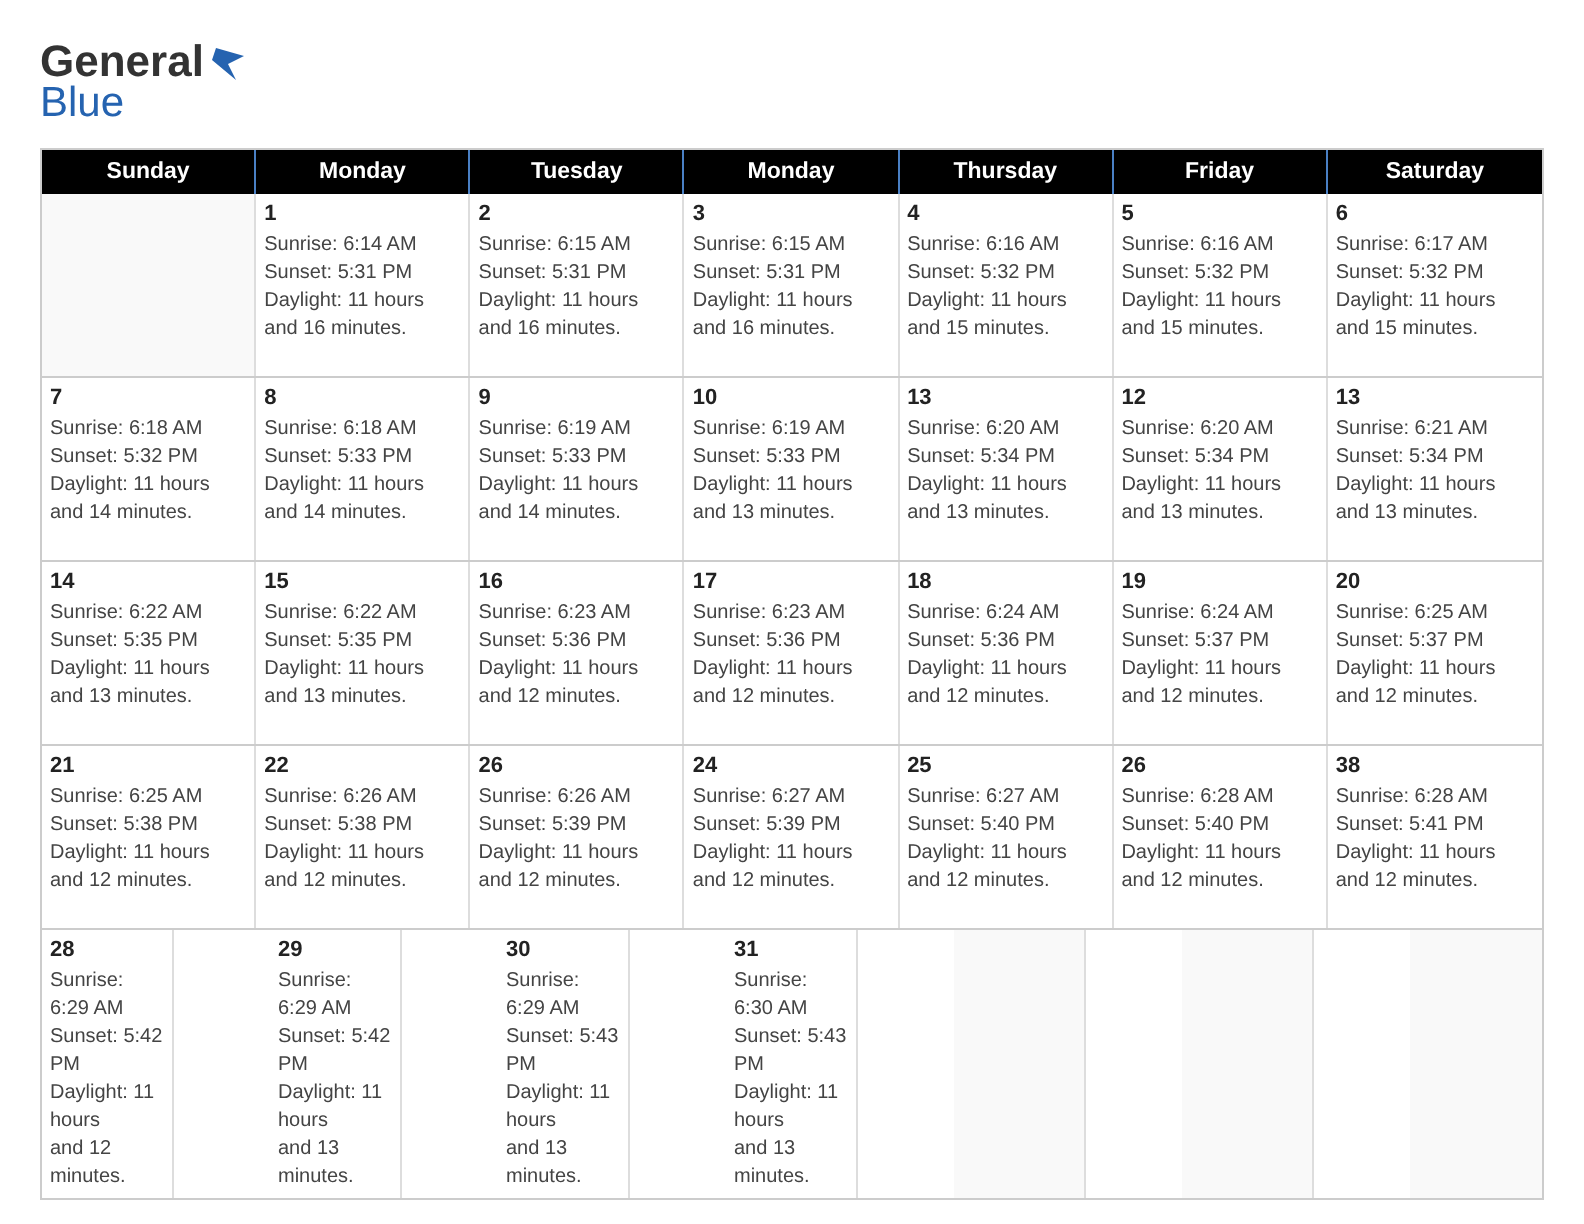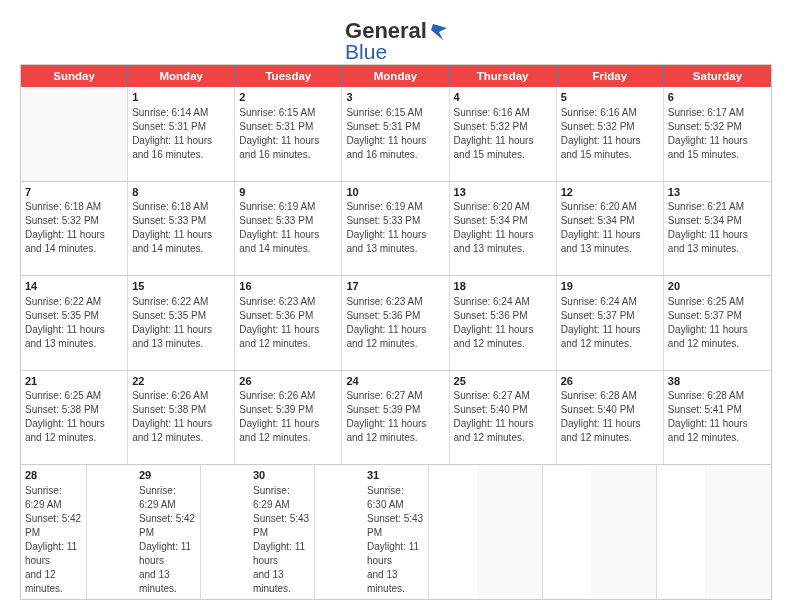--- a/index.html
+++ b/index.html
@@ -12,22 +12,23 @@
     }
     .page {
       width: 792px;
       height: 612px;
       padding: 18px 20px 12px 20px;
       display: flex;
       flex-direction: column;
     }
     .header {
       display: flex;
-      justify-content: center;
+      justify-content: flex-start;
       align-items: flex-start;
+      margin-bottom: 10px;
     }
     .logo {
       display: flex;
       flex-direction: column;
       align-items: flex-start;
     }
     .title-block {
       text-align: right;
     }
     .month-title {
@@ -43,21 +44,21 @@
     }
     .calendar {
       flex: 1;
       display: flex;
       flex-direction: column;
       border: 1px solid #ccc;
     }
     .cal-header {
       display: grid;
       grid-template-columns: repeat(7, 1fr);
-      background: #ef4444;
+      background: #000000;
     }
     .cal-header-cell {
       color: #fff;
       font-size: 11.5px;
       font-weight: bold;
       padding: 5px 4px;
       text-align: center;
       border-right: 1px solid #4a80c4;
     }
     .cal-header-cell:last-child { border-right: none; }

